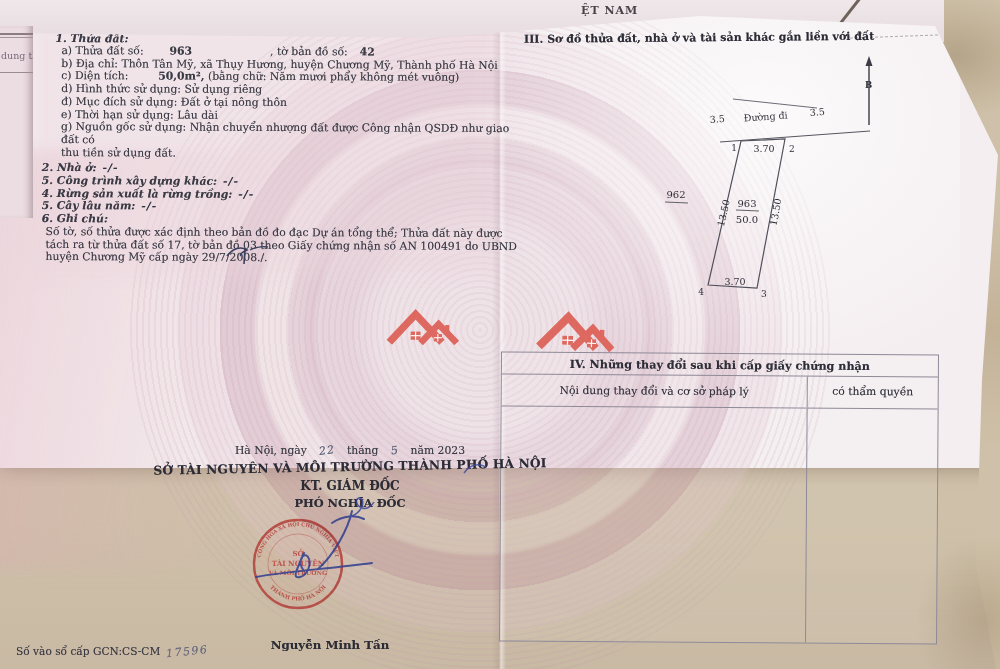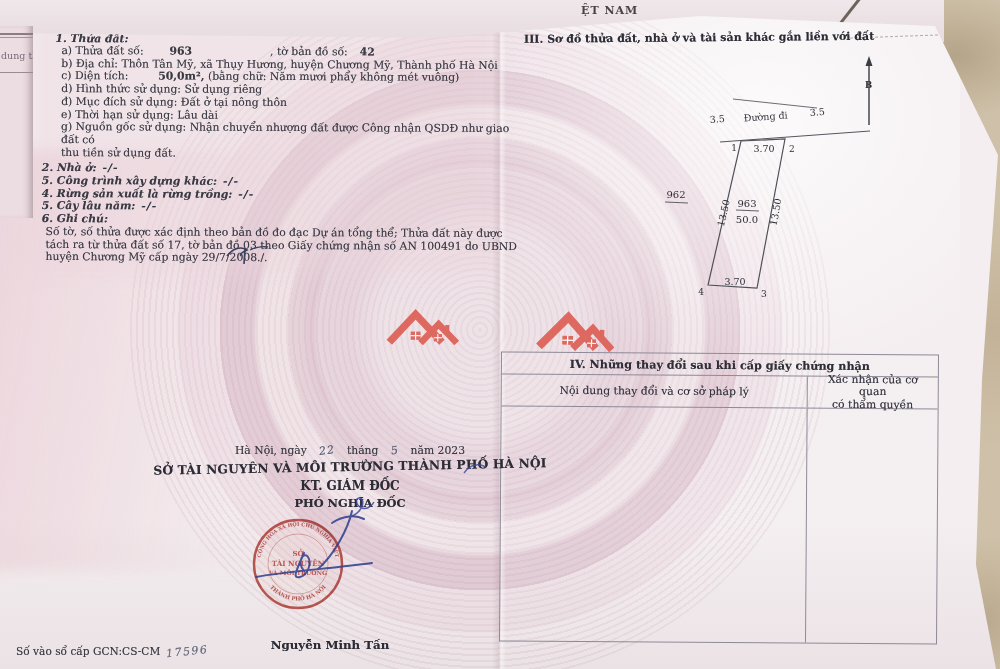--- a/index.html
+++ b/index.html
@@ -18,21 +18,21 @@
   .under-top-text{left:581px;top:4px;font-weight:700;font-size:11px;color:#4c4049;letter-spacing:1px;}
   .under-edge{left:847px;top:-5px;width:3px;height:36px;background:#6e625a;transform:rotate(38deg);}
   
   .under-left{left:0;top:26px;width:33px;height:192px;background:#ecdde2;overflow:hidden;
       box-shadow:inset -7px 0 7px -4px rgba(90,60,70,.38);}
   .ul-line1{left:0;top:7px;width:33px;height:2px;background:#8c7d82;}
   .ul-line2{left:0;top:11px;width:33px;height:1px;background:#a3949a;}
   .ul-text{left:1px;top:24px;font-size:9.5px;color:rgba(80,70,84,.75);white-space:nowrap;}
   .ul-line3{left:0;top:46px;width:33px;height:1px;background:#9a8b90;}
   
-  .page{left:0;top:0;width:1000px;height:669px;background:#f4eef0;
+  .page{left:0;top:0;width:1000px;height:468px;background:#f4eef0;
       clip-path:polygon(0px 33px,430px 38px,700px 16px,935px 26px,998px 155px,982px 380px,976px 565px,996px 669px,0px 669px);
       box-shadow:0 0 18px rgba(60,40,30,.35);}
   
   .rings-fine{left:130px;top:-20px;width:700px;height:700px;border-radius:50%;opacity:.75;
       background:repeating-radial-gradient(circle at 50% 50%, rgba(193,150,168,.20) 0 2px, rgba(255,255,255,0) 2px 6px);}
   .rings-band{left:170px;top:20px;width:620px;height:620px;border-radius:50%;
       background:radial-gradient(circle closest-side, rgba(0,0,0,0) 0 52%, rgba(198,152,172,.30) 54% 62%, rgba(231,205,215,.25) 62% 72%, rgba(193,143,165,.33) 73% 84%, rgba(226,196,208,.22) 84% 97%, rgba(0,0,0,0) 98%);}
   .disc-center{left:300px;top:150px;width:360px;height:360px;border-radius:50%;
       background:radial-gradient(circle closest-side, rgba(224,199,210,.30) 0 55%, rgba(205,163,183,.33) 72% 88%, rgba(0,0,0,0) 100%);}
   .wash-left{left:-40px;top:150px;width:360px;height:420px;filter:blur(7px);
@@ -185,21 +185,20 @@
     <line x1="63" y1="35" x2="63" y2="44" stroke="#fff" stroke-width="1.3"></line>
     <line x1="58" y1="39.5" x2="68" y2="39.5" stroke="#fff" stroke-width="1.3"></line>
   </svg>
 
   <div class="abs tbl doc">
     <div class="title">IV. Những thay đổi sau khi cấp giấy chứng nhận</div>
     <div class="hdr">
       <div class="c1">Nội dung thay đổi và cơ sở pháp lý</div>
       <div class="c2">
         <div>
-            <div>Xác nhận của cơ quan</div>
             <div>có thẩm quyền</div>
           </div>
       </div>
     </div>
     <div class="body">
       <div class="c1"></div>
       <div class="c2"></div>
     </div>
   </div>
 

